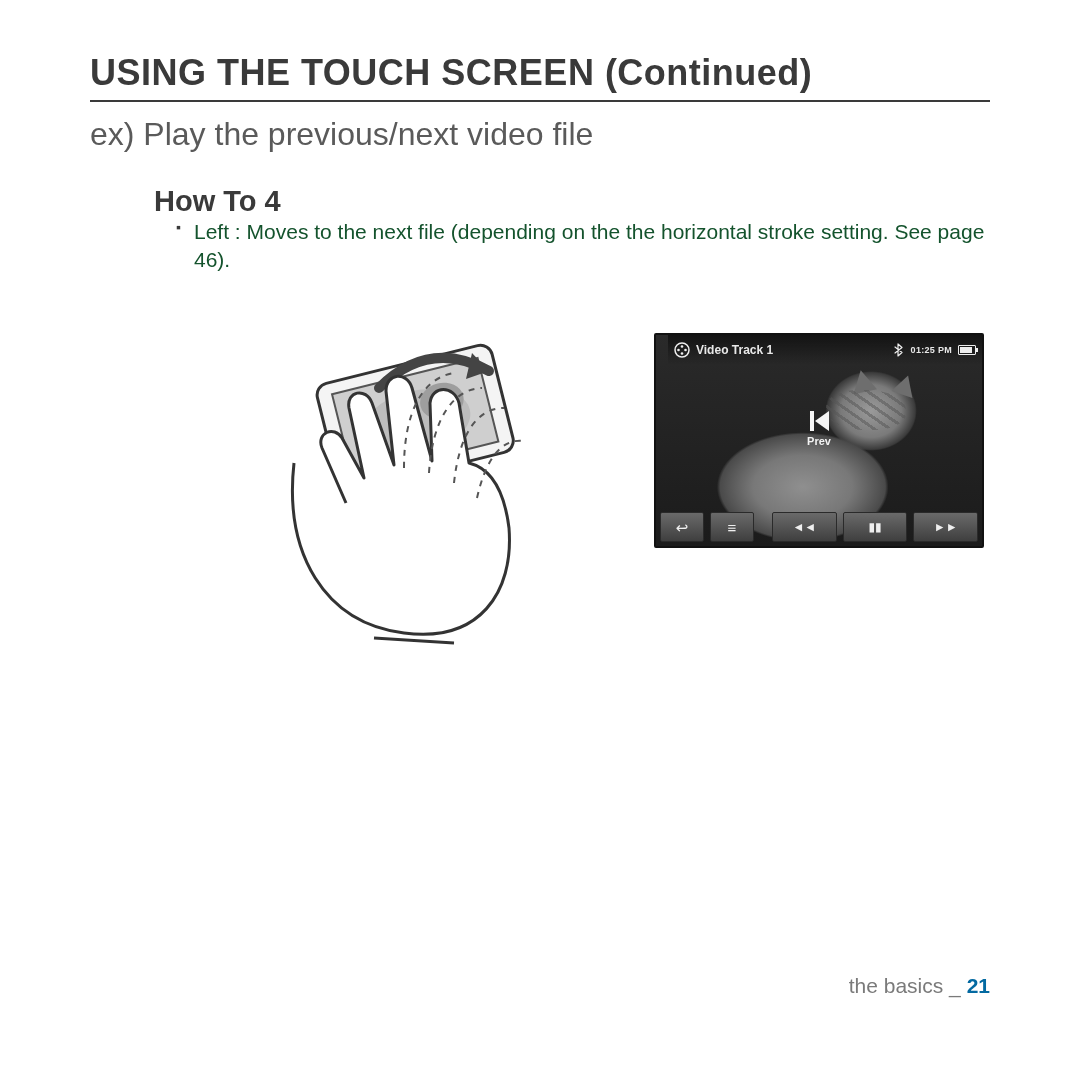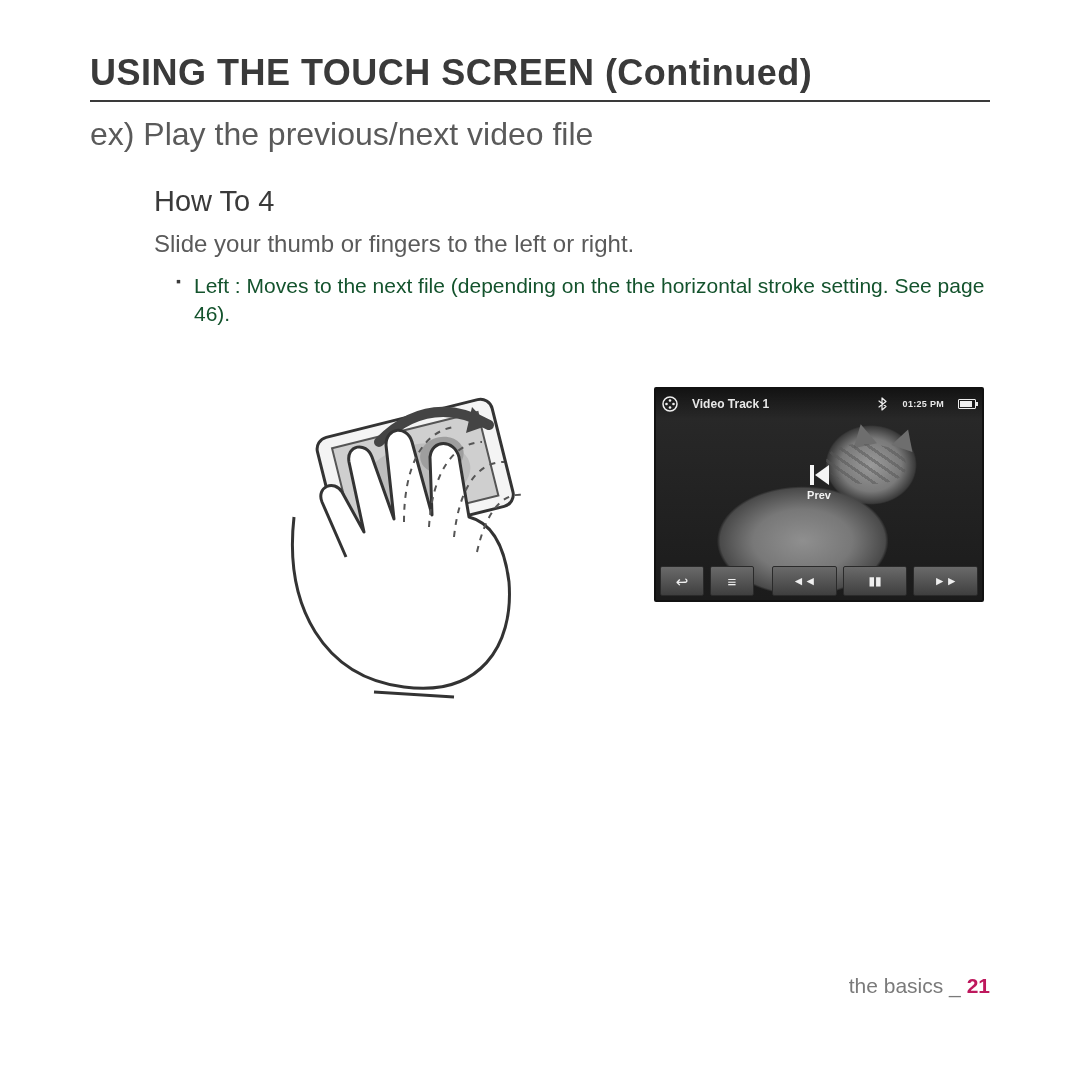--- a/index.html
+++ b/index.html
@@ -23,23 +23,23 @@
   .ex-line {
     font-size: 32px;
     color: #5a5a5a;
     margin-bottom: 32px;
   }
   .howto {
     margin-left: 64px;
   }
   .howto-heading {
     font-size: 29px;
-    font-weight: normal;
+    font-weight: bold;
     color: #3a3a3a;
-    margin-bottom: 12px;
+    margin-bottom: 0;
   }
   .howto-sub {
     font-size: 24px;
     color: #5a5a5a;
     margin-bottom: 14px;
   }
   .bullets {
     list-style: none;
     padding-left: 22px;
     font-size: 21px;
@@ -75,31 +75,30 @@
     top: 40px;
     width: 330px;
     height: 215px;
     background: #0d0d0d;
     border: 2px solid #111;
     border-radius: 2px;
     overflow: hidden;
   }
   .dev-status {
     position: absolute;
-    top: 0; left: 0; right: 0;
+    top: 0; left: 12px; right: 0;
     height: 30px;
     display: flex;
     align-items: center;
     padding: 0 6px;
     color: #e8e8e8;
     font-size: 12px;
     font-weight: bold;
     background: linear-gradient(rgba(0,0,0,.55), rgba(0,0,0,0));
     z-index: 3;
-    gap: 8px;
   }
   .dev-status .film-icon {
     width: 16px; height: 16px; margin-right: 6px;
     display:flex; align-items:center; justify-content:center;
   }
   .dev-status .spacer { flex: 1; }
   .dev-status .bt-icon { width:10px; height:14px; margin-right: 8px; display:flex; align-items:center; justify-content:center;}
   .dev-status .time { font-size: 9px; margin-right: 6px; letter-spacing: .3px;}
   .dev-status .batt-icon { width: 18px; height: 10px; position: relative; }
   .batt-body { position:absolute; inset:0; border:1px solid #eee; border-radius:1px;}
@@ -179,34 +178,33 @@
   .tb-sep{ width:6px; }
   .glyph{ font-size:15px; line-height:1; }
   .glyph.small{ font-size:12px; }
   .footer{
     position:absolute;
     right: 90px;
     bottom: 46px;
     font-size: 21px;
     color: #7a7a7a;
   }
-  .footer .pg{ font-weight: bold; color:#be185d;text-align:center;}
+  .footer .pg{ font-weight: bold; color:#0369a1;text-align:center;}
 </style>
 </head>
 <body>
 
 <div class="page">
 
   <h1 class="title">USING THE TOUCH SCREEN (Continued)</h1>
 
   <div class="ex-line">ex) Play the previous/next video file</div>
 
   <div class="howto">
     <div class="howto-heading">How To 4</div>
-    <div class="howto-sub">Slide your thumb or fingers to the left or right.</div>
     <ul class="bullets">
       <li>Left : Moves to the next file (depending on the the horizontal stroke setting. See page 46).</li>
     </ul>
 
     <div class="figures">
 
       <div class="hand-wrap">
         <svg viewBox="0 0 320 360" width="320" height="360">
 
           <g transform="rotate(-14 160 120)">

